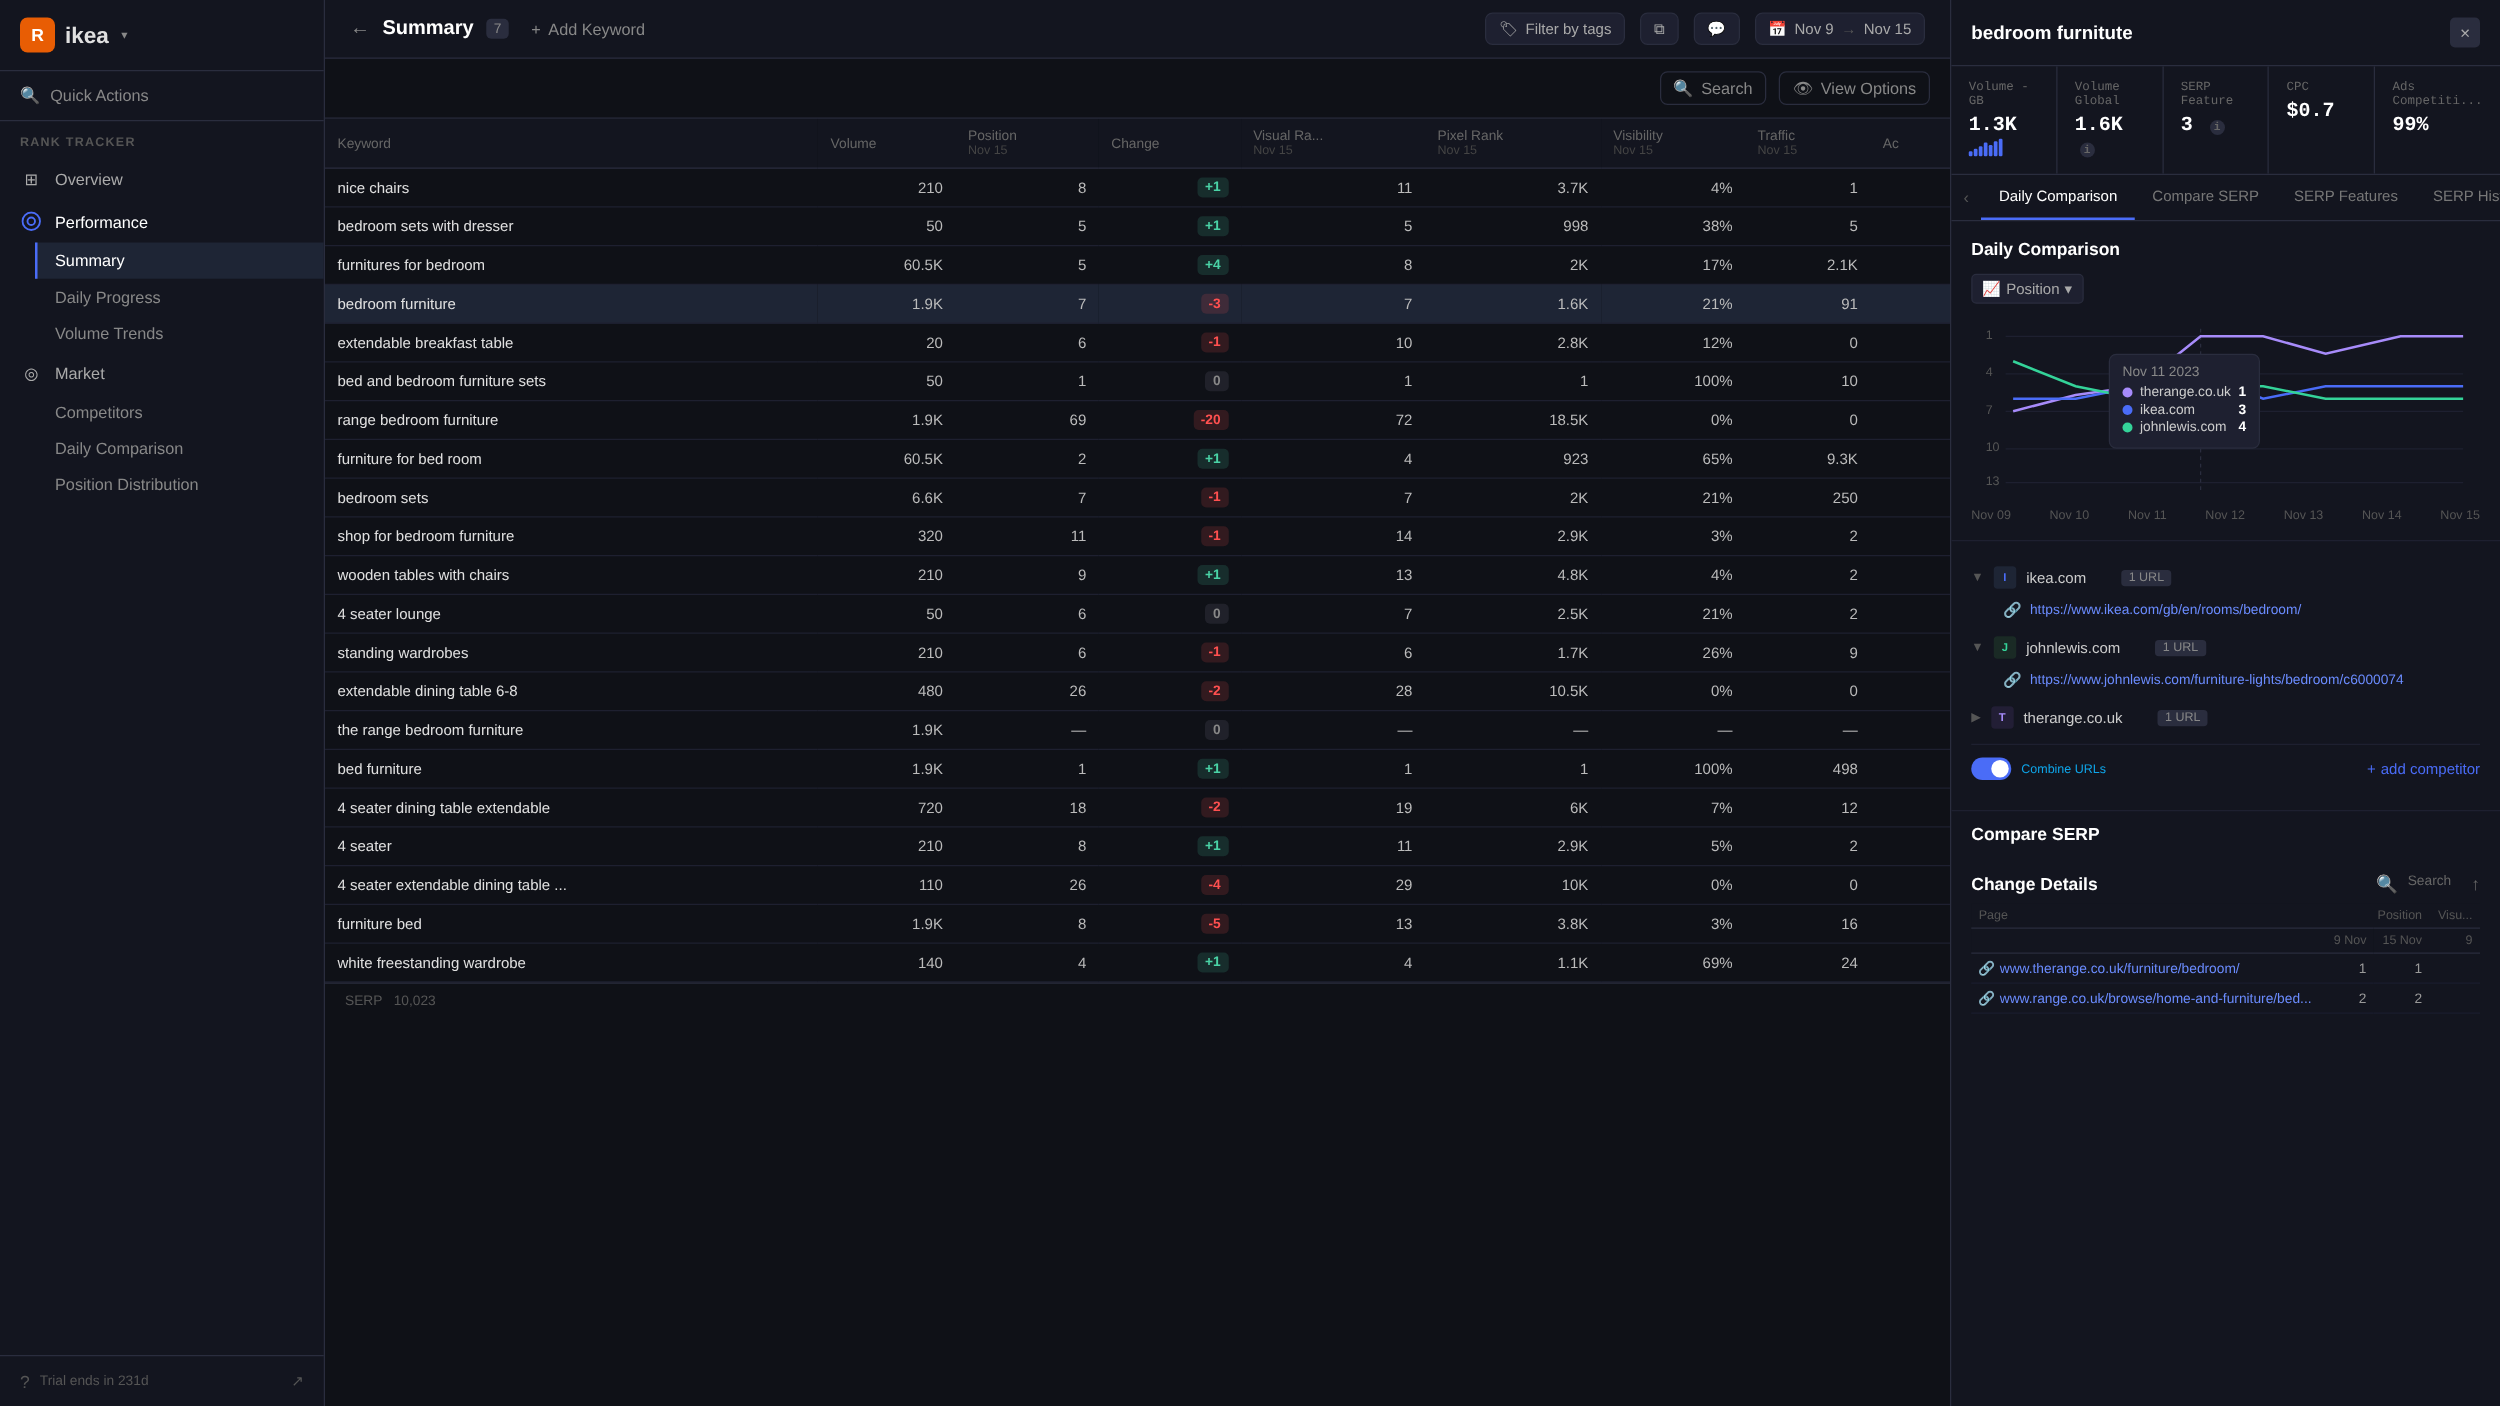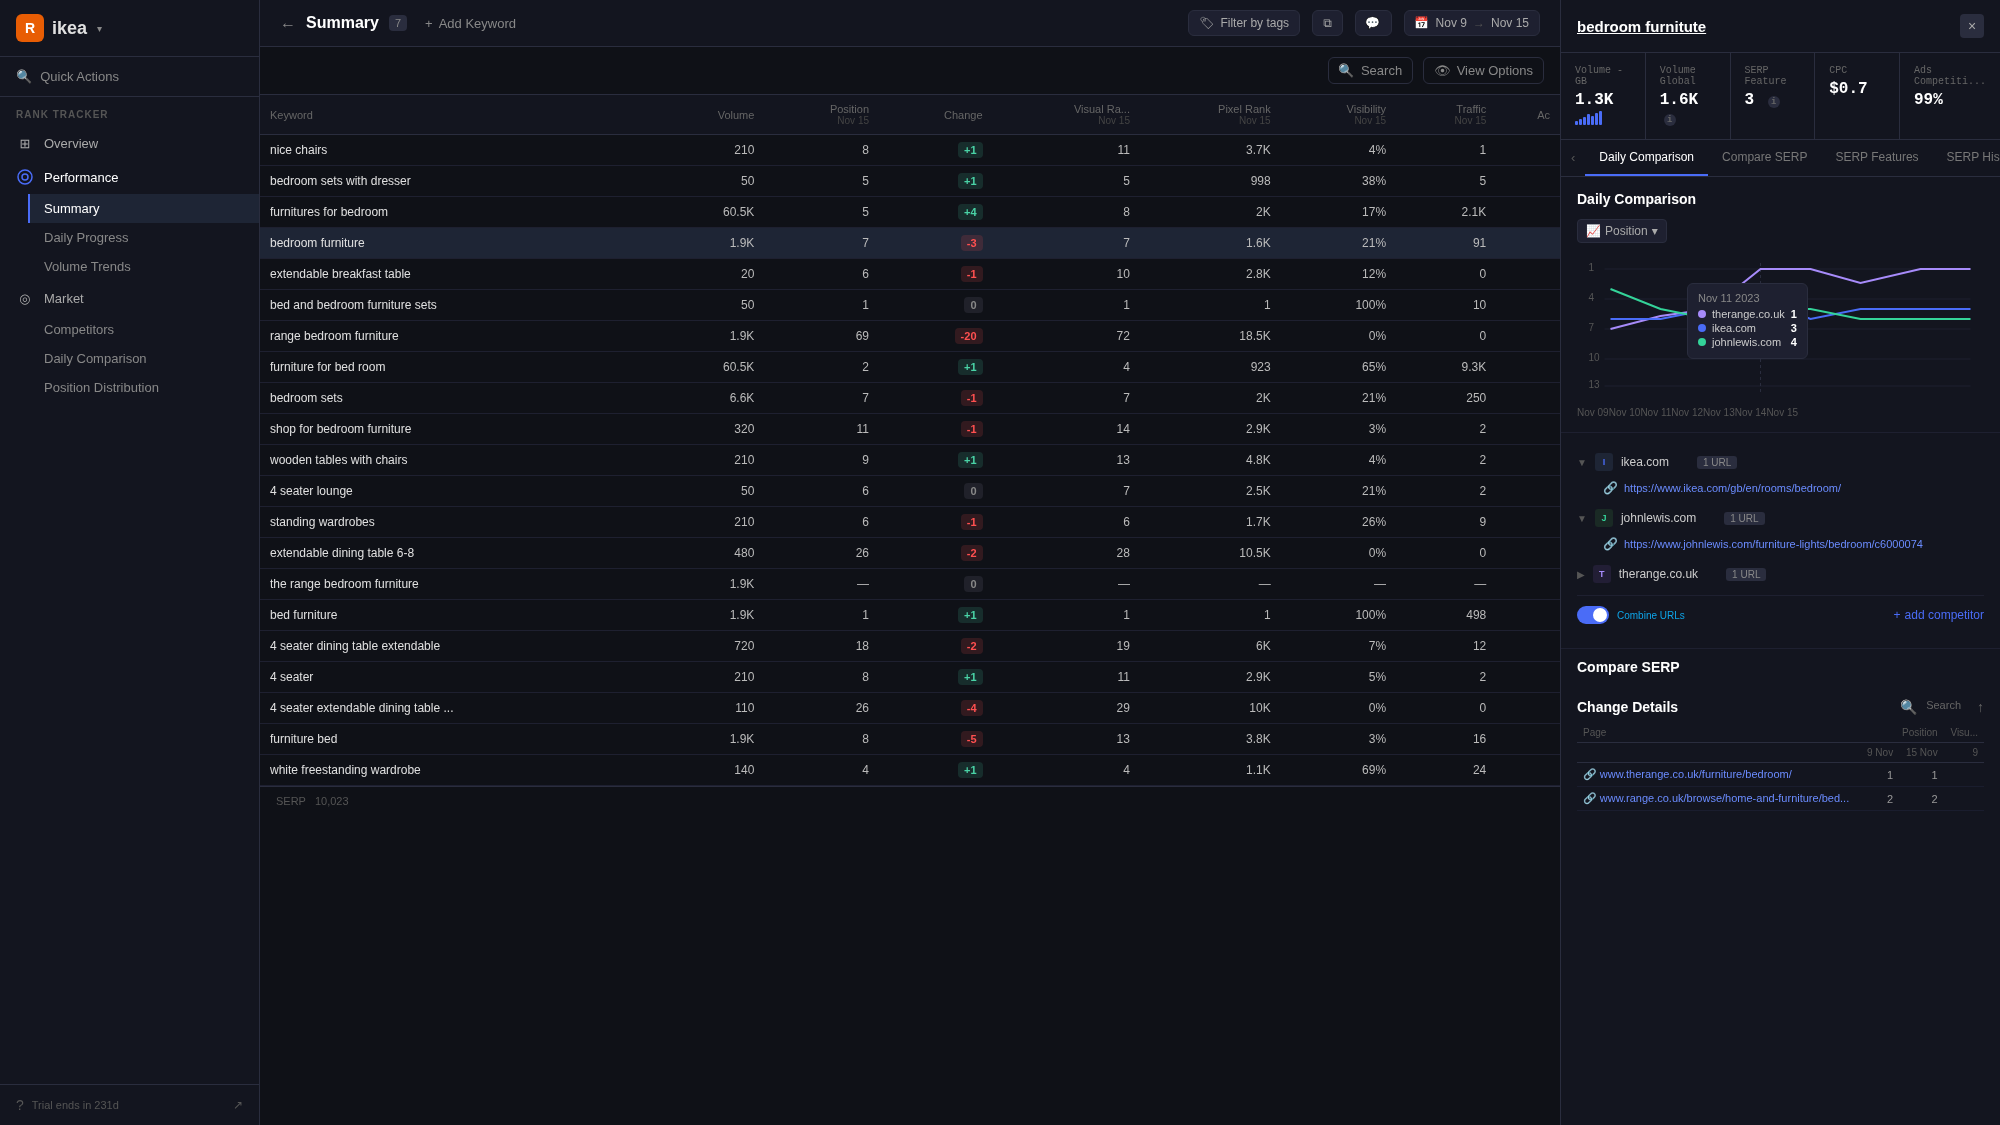--- a/index.html
+++ b/index.html
@@ -151,21 +151,21 @@
       width: 100%;
       border-collapse: collapse;
     }
     thead th {
       background: #13151f;
       color: #666;
       font-size: 11px;
       font-weight: 500;
       padding: 8px 10px;
       border-bottom: 1px solid #2a2d3e;
-      text-align: right;
+      text-align: left;
       white-space: nowrap;
     }
     thead th:first-child { text-align: left; }
     thead th .th-sub { font-size: 10px; color: #444; display: block; }
 
     tbody tr {
       border-bottom: 1px solid #1e2030;
       cursor: pointer;
     }
     tbody tr.selected { background: #1e2535; }
@@ -205,21 +205,21 @@
       display: flex;
       flex-direction: column;
       overflow-y: auto;
     }
 
     .panel-header {
       display: flex; align-items: center; justify-content: space-between;
       padding: 14px 16px;
       border-bottom: 1px solid #2a2d3e;
     }
-    .panel-title { font-size: 15px; font-weight: 600; color: #fff; text-decoration: underline; }
+    .panel-title { font-size: 15px; font-weight: 600; color: #fff; }
     .panel-close {
       width: 24px; height: 24px;
       background: #2a2d3e; border-radius: 4px;
       display: flex; align-items: center; justify-content: center;
       color: #aaa; cursor: pointer; font-size: 14px;
     }
 
     .metrics-row {
       display: flex; gap: 0;
       border-bottom: 1px solid #2a2d3e;
@@ -297,21 +297,21 @@
       color: #ccc;
       top: 30px; left: 110px;
     }
     .chart-tooltip .tt-date { color: #888; margin-bottom: 4px; }
     .tt-item { display: flex; align-items: center; gap: 6px; margin: 2px 0; }
     .tt-dot { width: 8px; height: 8px; border-radius: 50%; }
     .tt-label { flex: 1; }
     .tt-val { color: #fff; font-weight: 600; }
 
     .chart-x-labels {
-      display: flex; justify-content: flex-start;
+      display: flex; justify-content: space-between;
       padding: 4px 0 0;
       font-size: 10px; color: #555;
     }
 
     
     .competitor-list { }
     .comp-group { margin-bottom: 4px; }
     .comp-header {
       display: flex; align-items: center; gap: 8px;
       padding: 6px 0;

